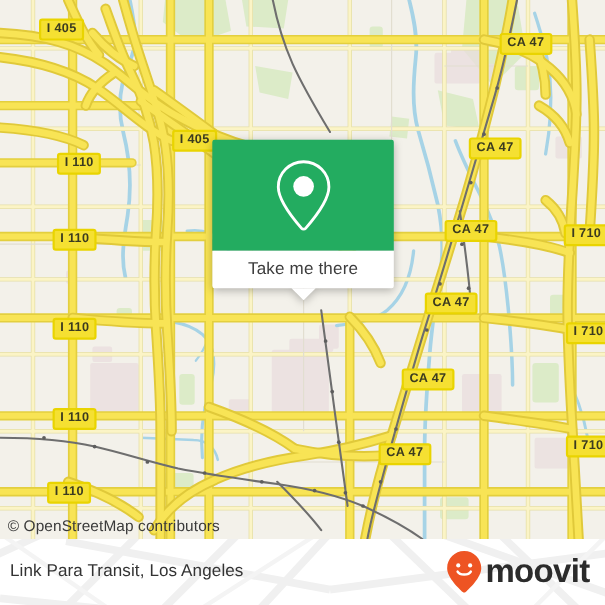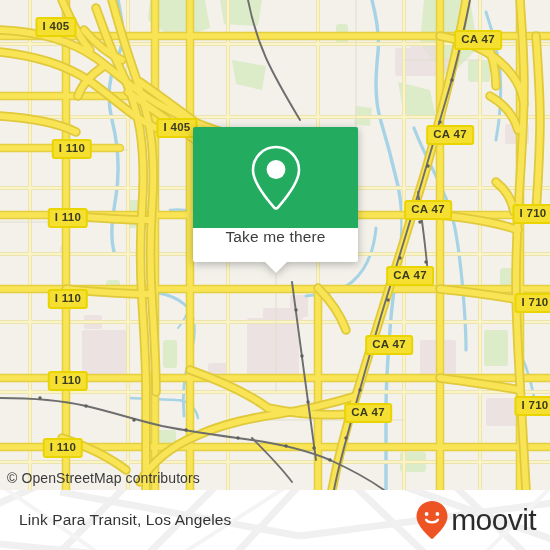--- a/index.html
+++ b/index.html
@@ -25,45 +25,45 @@
   #popup{
     position:absolute;left:193px;top:127px;width:165px;z-index:60;
     filter:drop-shadow(0 2px 4px rgba(0,0,0,.28));
   }
   #popup-green{
     height:101px;background:#23ac60;border-radius:2px 2px 0 0;
     display:flex;align-items:center;justify-content:center;
   }
   #popup-foot{
     height:34px;background:#ffffff;border-radius:0 0 2px 2px;
-    display:flex;align-items:flex-start;justify-content:center;
+    display:flex;align-items:center;justify-content:center;
   }
   #popup-foot span{font-size:15.5px;color:#3d3d3d;letter-spacing:.15px;}
   #popup-tail{
     position:absolute;left:50%;margin-left:-11px;top:100%;
     width:0;height:0;border-left:11px solid transparent;
     border-right:11px solid transparent;border-top:11px solid #ffffff;
   }
 
   
   #footer{
     position:absolute;left:0;top:490px;width:550px;height:60px;
     background:#ffffff;overflow:hidden;
   }
   #footer-watermark{position:absolute;left:0;top:-18px;width:550px;height:96px;opacity:1;}
   #footer-title{
-    position:absolute;left:19px;top:50%;transform:translateY(-50%);
+    position:absolute;left:9px;top:50%;transform:translateY(-50%);
     font-size:15.5px;color:#333333;white-space:nowrap;letter-spacing:.1px;
   }
   #brand{
     position:absolute;right:14px;top:50%;transform:translateY(-50%);
     display:flex;align-items:center;gap:2px;
   }
   #brand-word{
-    font-size:30px;font-weight:normal;color:#2b2b2b;letter-spacing:-.6px;line-height:1;text-align:right;
+    font-size:30px;font-weight:bold;color:#2b2b2b;letter-spacing:-.6px;line-height:1;text-align:right;
   }
 
   
   .shield{
     position:absolute;z-index:30;
     background:#f5e032;border:2px solid #e9d400;border-radius:3px;
     color:#3b3b20;font-size:11.5px;font-weight:bold;letter-spacing:.3px;
     padding:1px 5px 2px 5px;white-space:nowrap;line-height:1.15;
     transform:translate(-50%,-50%);
   }

